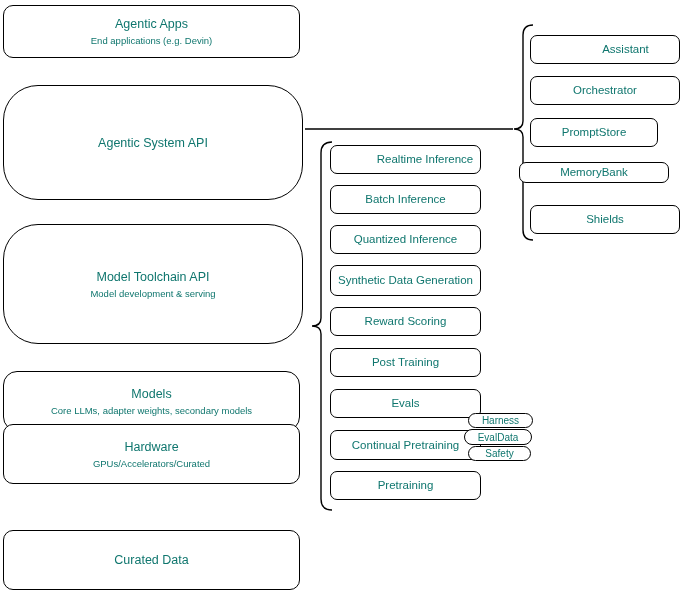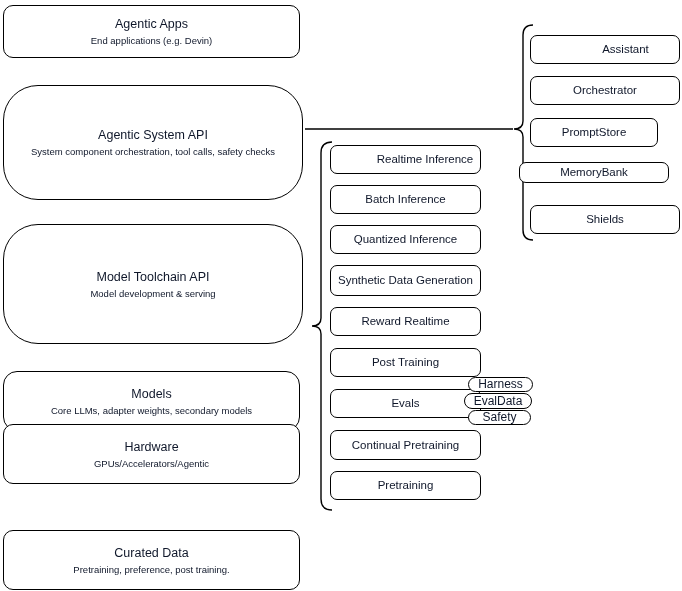--- a/index.html
+++ b/index.html
@@ -2,21 +2,21 @@
 <html><head>
 <meta charset="utf-8">
 <style>
   html, body { margin: 0; padding: 0; background: #ffffff; }
   .canvas {
     position: relative;
     width: 682px;
     height: 591px;
     background: #ffffff;
     font-family: "Liberation Sans", sans-serif;
-    color: #0f172a;
+    color: #0f766e;
     overflow: hidden;
   }
   .layer-svg {
     position: absolute;
     left: 0; top: 0;
     width: 682px; height: 591px;
     pointer-events: none;
   }
   .node {
     position: absolute;
@@ -34,70 +34,69 @@
   .sbox { font-size: 11.5px; line-height: 13px; border-radius: 7px; }
   .tag {
     position: absolute;
     background: #ffffff;
     border: 1.3px solid #000000;
     box-sizing: border-box;
     border-radius: 9px;
     display: flex;
     align-items: center;
     justify-content: center;
-    font-size: 12px;
+    font-size: 10px;
     line-height: 11px;
+    margin-top: 36px;
   }
 </style>
 </head>
 <body>
 
 <div class="canvas">
 
   <svg class="layer-svg" viewBox="0 0 682 591" xmlns="http://www.w3.org/2000/svg">
     <path d="M 305,129 L 513,129" stroke="#000000" stroke-width="1.3" fill="none"></path>
     <path d="M 533,25 Q 523,25 523,35 L 523,121 Q 523,129 514,129 Q 523,129 523,137 L 523,230 Q 523,240 533,240" stroke="#000000" stroke-width="1.4" fill="none"></path>
     <path d="M 332,142 Q 321,142 321,153 L 321,318 Q 321,326 312,326 Q 321,326 321,334 L 321,499 Q 321,510 332,510" stroke="#000000" stroke-width="1.4" fill="none"></path>
   </svg>
 
   <div class="node lbox" style="left:3px; top:5px; width:297px; height:53px; border-radius:10px;">
     <div class="title">Agentic Apps</div>
     <div class="sub">End applications (e.g. Devin)</div>
   </div>
 
   <div class="node lbox" style="left:3px; top:85px; width:300px; height:115px; border-radius:35px;">
     <div class="title">Agentic System API</div>
-    <div class="sub">System component orchestration, tool calls, safety checks</div>
   </div>
 
   <div class="node lbox" style="left:3px; top:224px; width:300px; height:120px; border-radius:35px;">
     <div class="title">Model Toolchain API</div>
     <div class="sub">Model development &amp; serving</div>
   </div>
 
   <div class="node lbox" style="left:3px; top:371px; width:297px; height:60px; border-radius:14px;">
     <div class="title">Models</div>
     <div class="sub">Core LLMs, adapter weights, secondary models</div>
   </div>
 
   <div class="node lbox" style="left:3px; top:424px; width:297px; height:60px; border-radius:10px;">
     <div class="title">Hardware</div>
-    <div class="sub">GPUs/Accelerators/Agentic</div>
+    <div class="sub">GPUs/Accelerators/Curated</div>
   </div>
 
   <div class="node lbox" style="left:3px; top:530px; width:297px; height:60px; border-radius:10px;text-align:center;">
     <div class="title">Curated Data</div>
-    <div class="sub">Pretraining, preference, post training.</div>
   </div>
 
   <div class="node sbox" style="left:330px; top:145px; width:151px; height:29px;padding-left:39px;">Realtime Inference</div>
   <div class="node sbox" style="left:330px; top:185px; width:151px; height:29px;">Batch Inference</div>
   <div class="node sbox" style="left:330px; top:225px; width:151px; height:29px;">Quantized Inference</div>
   <div class="node sbox" style="left:330px; top:265px; width:151px; height:31px;">Synthetic Data Generation</div>
-  <div class="node sbox" style="left:330px; top:307px; width:151px; height:29px;">Reward Realtime</div>
+  <div class="node sbox" style="left:330px; top:307px; width:151px; height:29px;">Reward Scoring</div>
   <div class="node sbox" style="left:330px; top:348px; width:151px; height:29px;">Post Training</div>
   <div class="node sbox" style="left:330px; top:389px; width:151px; height:29px;">Evals</div>
   <div class="node sbox" style="left:330px; top:430px; width:151px; height:30px;">Continual Pretraining</div>
   <div class="node sbox" style="left:330px; top:471px; width:151px; height:29px;">Pretraining</div>
 
   <div class="tag" style="left:468px; top:377px; width:65px; height:15px;">Harness</div>
   <div class="tag" style="left:464px; top:393px; width:68px; height:16px;">EvalData</div>
   <div class="tag" style="left:468px; top:410px; width:63px; height:15px;">Safety</div>
 
   <div class="node sbox" style="left:530px; top:35px; width:150px; height:29px;padding-left:41px;">Assistant</div>

